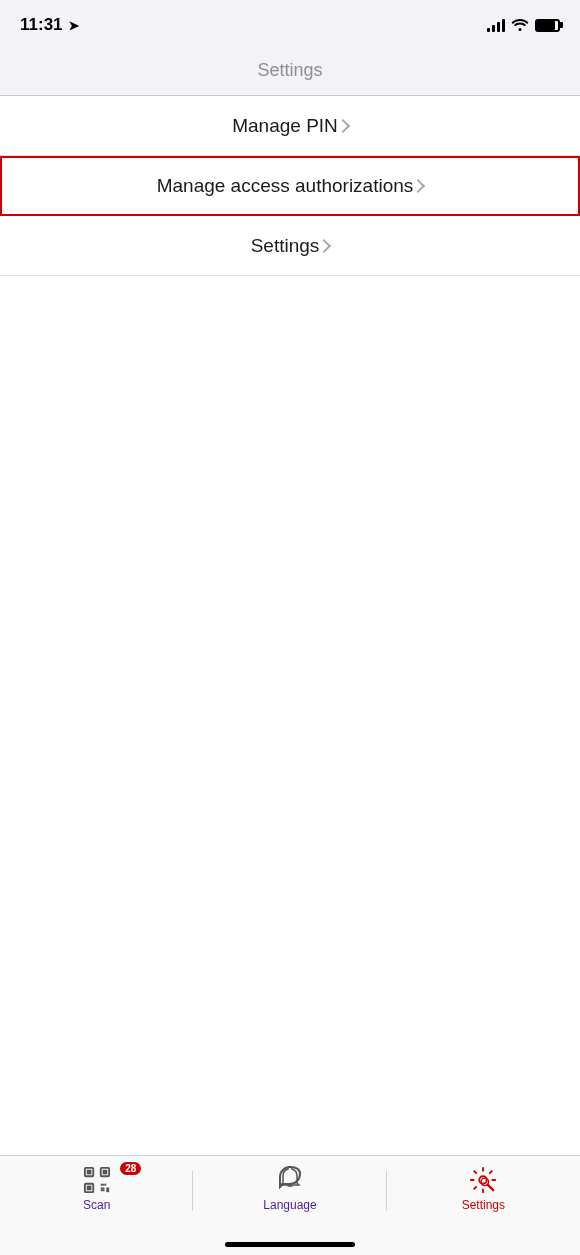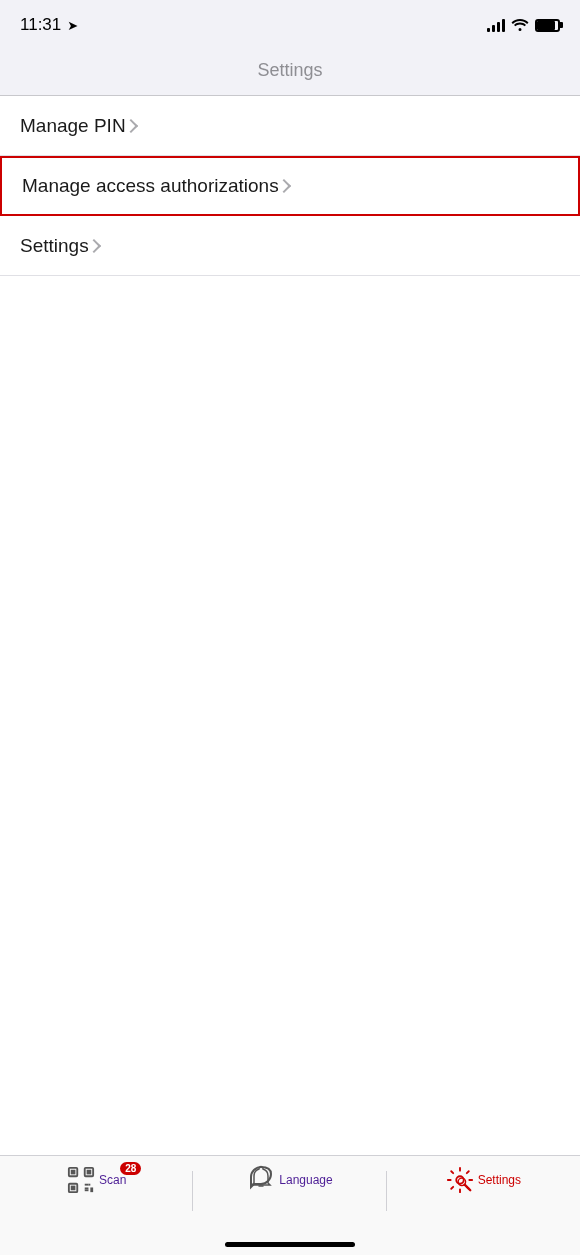--- a/index.html
+++ b/index.html
@@ -19,21 +19,21 @@
       height: 50px;
       background: #f2f2f7;
       display: flex;
       align-items: center;
       justify-content: space-between;
       padding: 0 20px;
     }
 
     .status-time {
       font-size: 17px;
-      font-weight: 400;
+      font-weight: 700;
       color: #000;
       display: flex;
       align-items: center;
       gap: 4px;
     }
 
     .status-icons {
       display: flex;
       align-items: center;
       gap: 6px;
@@ -101,21 +101,21 @@
     }
 
     
     .settings-list {
       background: #ffffff;
     }
 
     .settings-item {
       display: flex;
       align-items: center;
-      justify-content: flex-start;
+      justify-content: center;
       padding: 0 20px;
       height: 60px;
       border-bottom: 1px solid #e0e0e5;
       cursor: pointer;
       background: #ffffff;
     }
 
     .settings-item.highlighted {
       border: 2.5px solid #cc0000;
       background: #ffffff;
@@ -137,21 +137,21 @@
       background: #f9f9f9;
       border-top: 1px solid #d0d0d5;
       display: flex;
       align-items: flex-start;
       padding-top: 10px;
     }
 
     .tab-item {
       flex: 1;
       display: flex;
-      flex-direction: row;
+      flex-direction: column;
       align-items: center;
       justify-content: center;
       gap: 4px;
       cursor: pointer;
       position: relative;
     }
 
     .tab-item:not(:last-child)::after {
       content: '';
       position: absolute;

